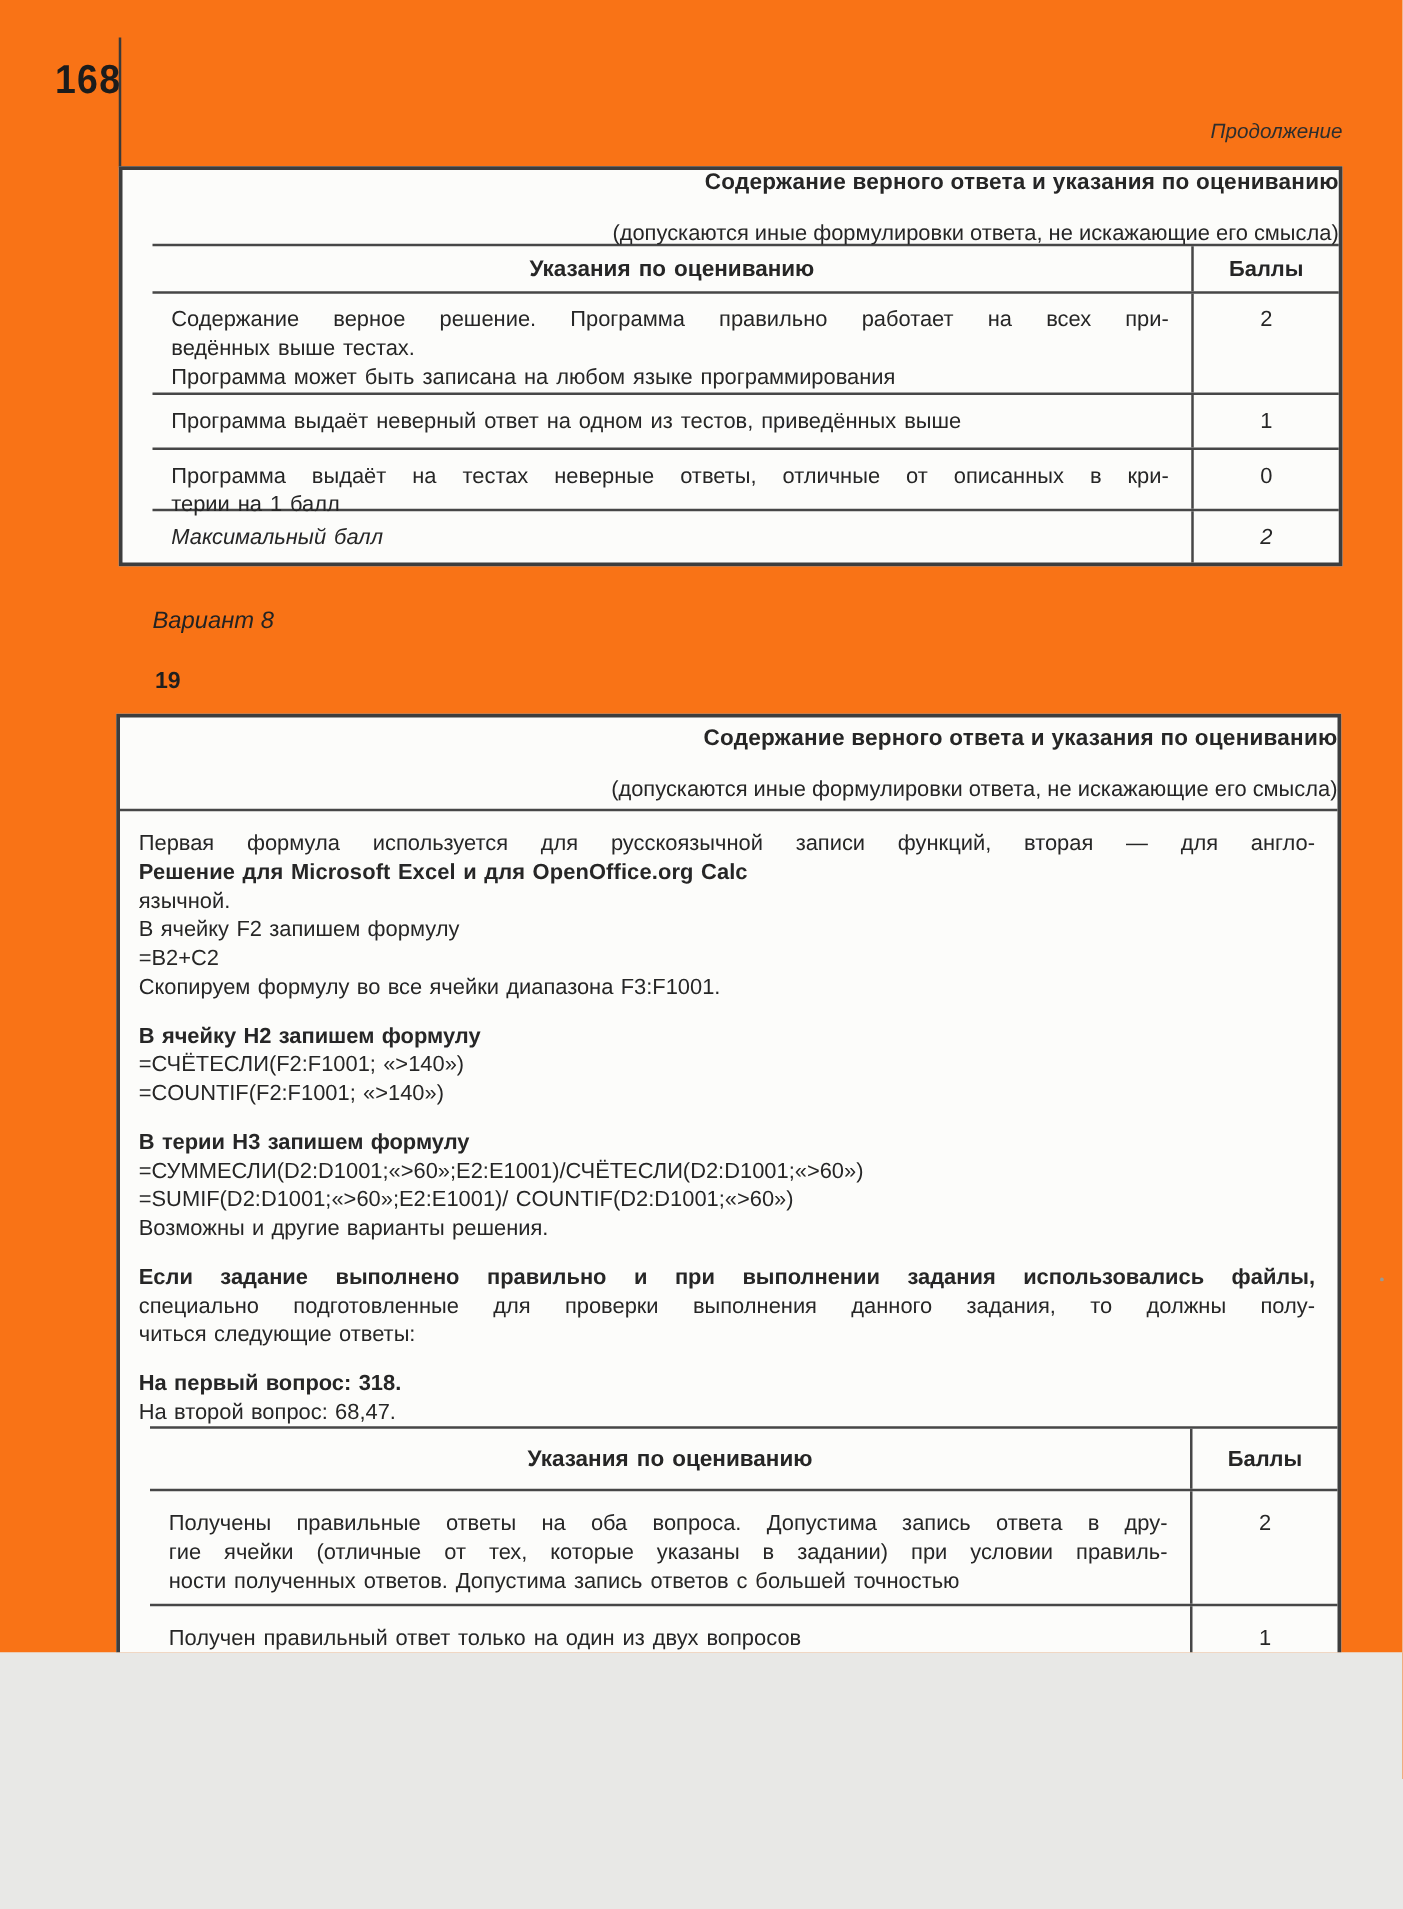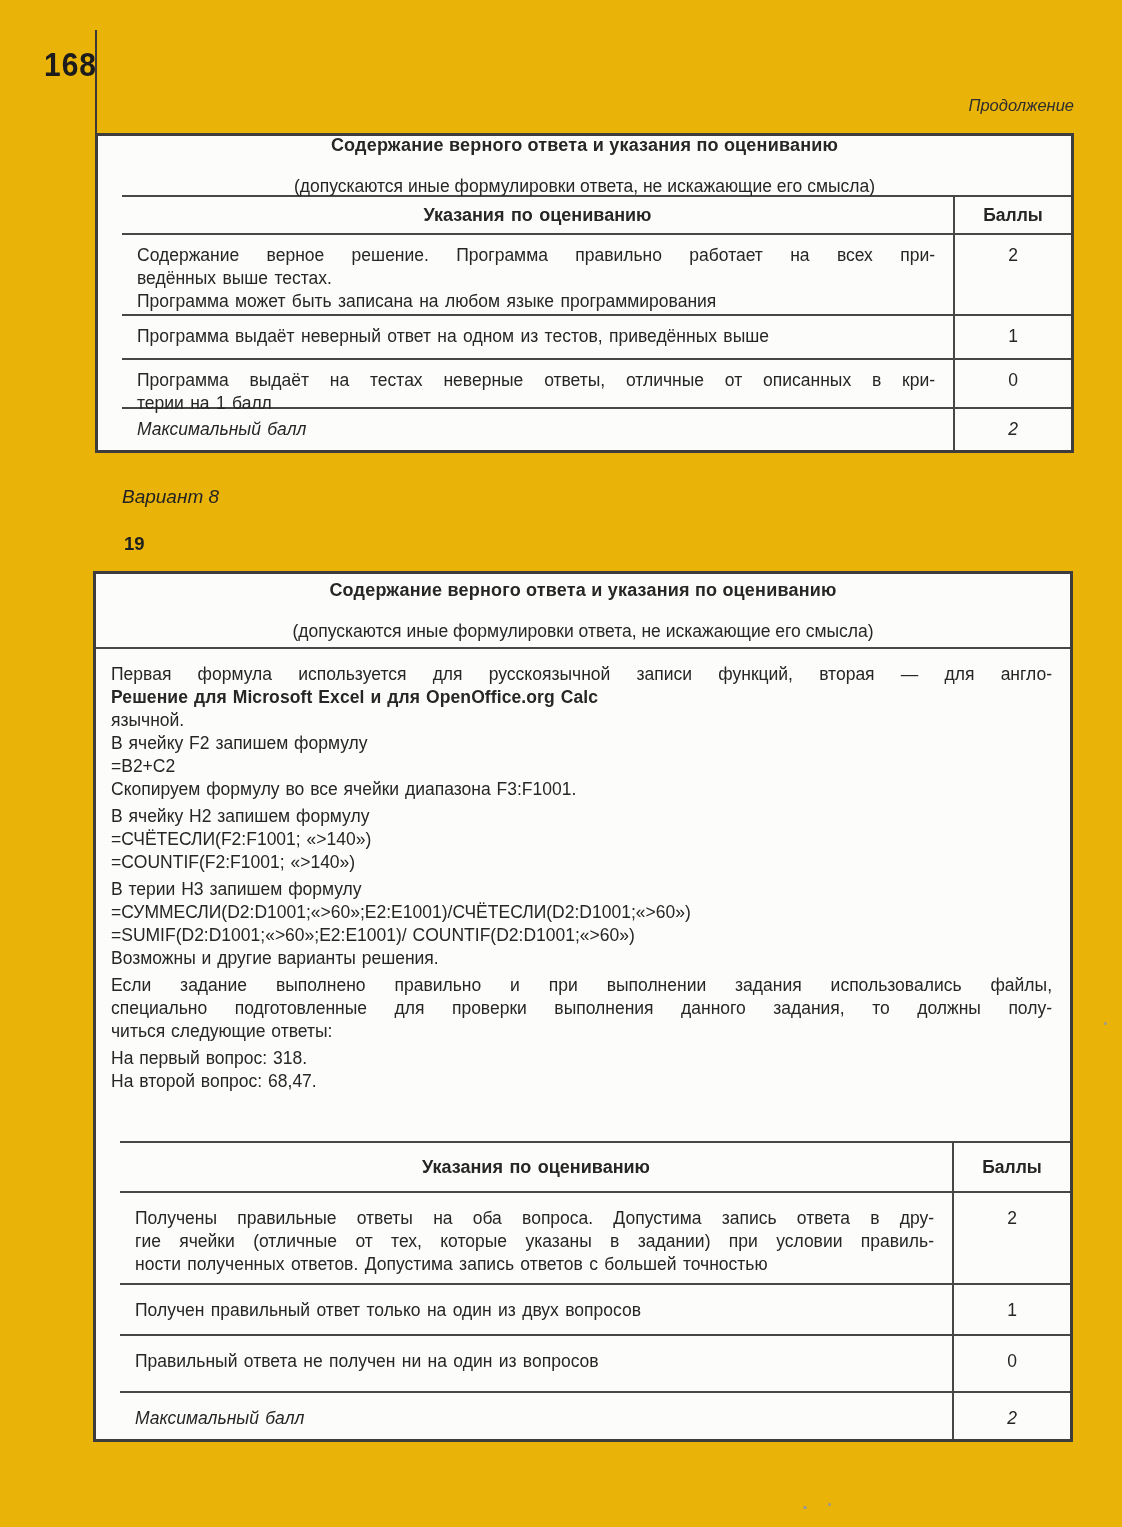--- a/index.html
+++ b/index.html
@@ -2,22 +2,22 @@
 <html><head>
 <meta charset="utf-8">
 <style>
   * { margin: 0; padding: 0; box-sizing: border-box; }
   html, body { background: #e8e8e6; }
   body { font-family: "Liberation Sans", "DejaVu Sans", sans-serif; }
 
   .page {
     position: relative;
     width: 1122px;
-    height: 1527px;
-    background: #eab308;
+    height: 1322px;
+    background: #f97316;
     color: #262626;
     overflow: hidden;
   }
 
   .pagenum {
     position: absolute;
     left: 44px;
     top: 48px;
     font-size: 30px;
     font-weight: 700;
@@ -67,21 +67,21 @@
     border: 3px solid #3d3d3d;
     background: #fcfcfa;
   }
   #table1 { left: 95px; top: 133px; width: 979px; }
   #table2 { left: 93px; top: 571px; width: 980px; }
 
   .thead {
     display: flex;
     flex-direction: column;
     justify-content: center;
-    align-items: center;
+    align-items: flex-end;
     text-align: center;
     gap: 17px;
   }
   #table1 .thead { height: 59px; }
   #table2 .thead { height: 73px; }
   .t-bold { font-weight: 700; font-size: 18px; letter-spacing: 0.2px; }
   .t-sub  { font-size: 17.5px; margin-top: 3px; }
 
   .rowline { border-top: 2px solid #474747; }
 
@@ -129,21 +129,21 @@
     border-top: 2px solid #474747;
     height: 494px;
     padding: 14px 18px 0 15px;
     font-size: 17.5px;
     line-height: 23px;
     word-spacing: 1px;
   }
   .sol-head { font-weight: 700; letter-spacing: 0.1px; }
 
   .line { min-height: 23px; }
-  .pgap { margin-top: 4px; }
+  .pgap { margin-top: 16px; font-weight: bold; }
   .jl { text-align: justify; text-align-last: justify; }
 
   .speck {
     position: absolute;
     background: #9a9a96;
     border-radius: 50%;
   }
 </style>
 </head>
 <body>

